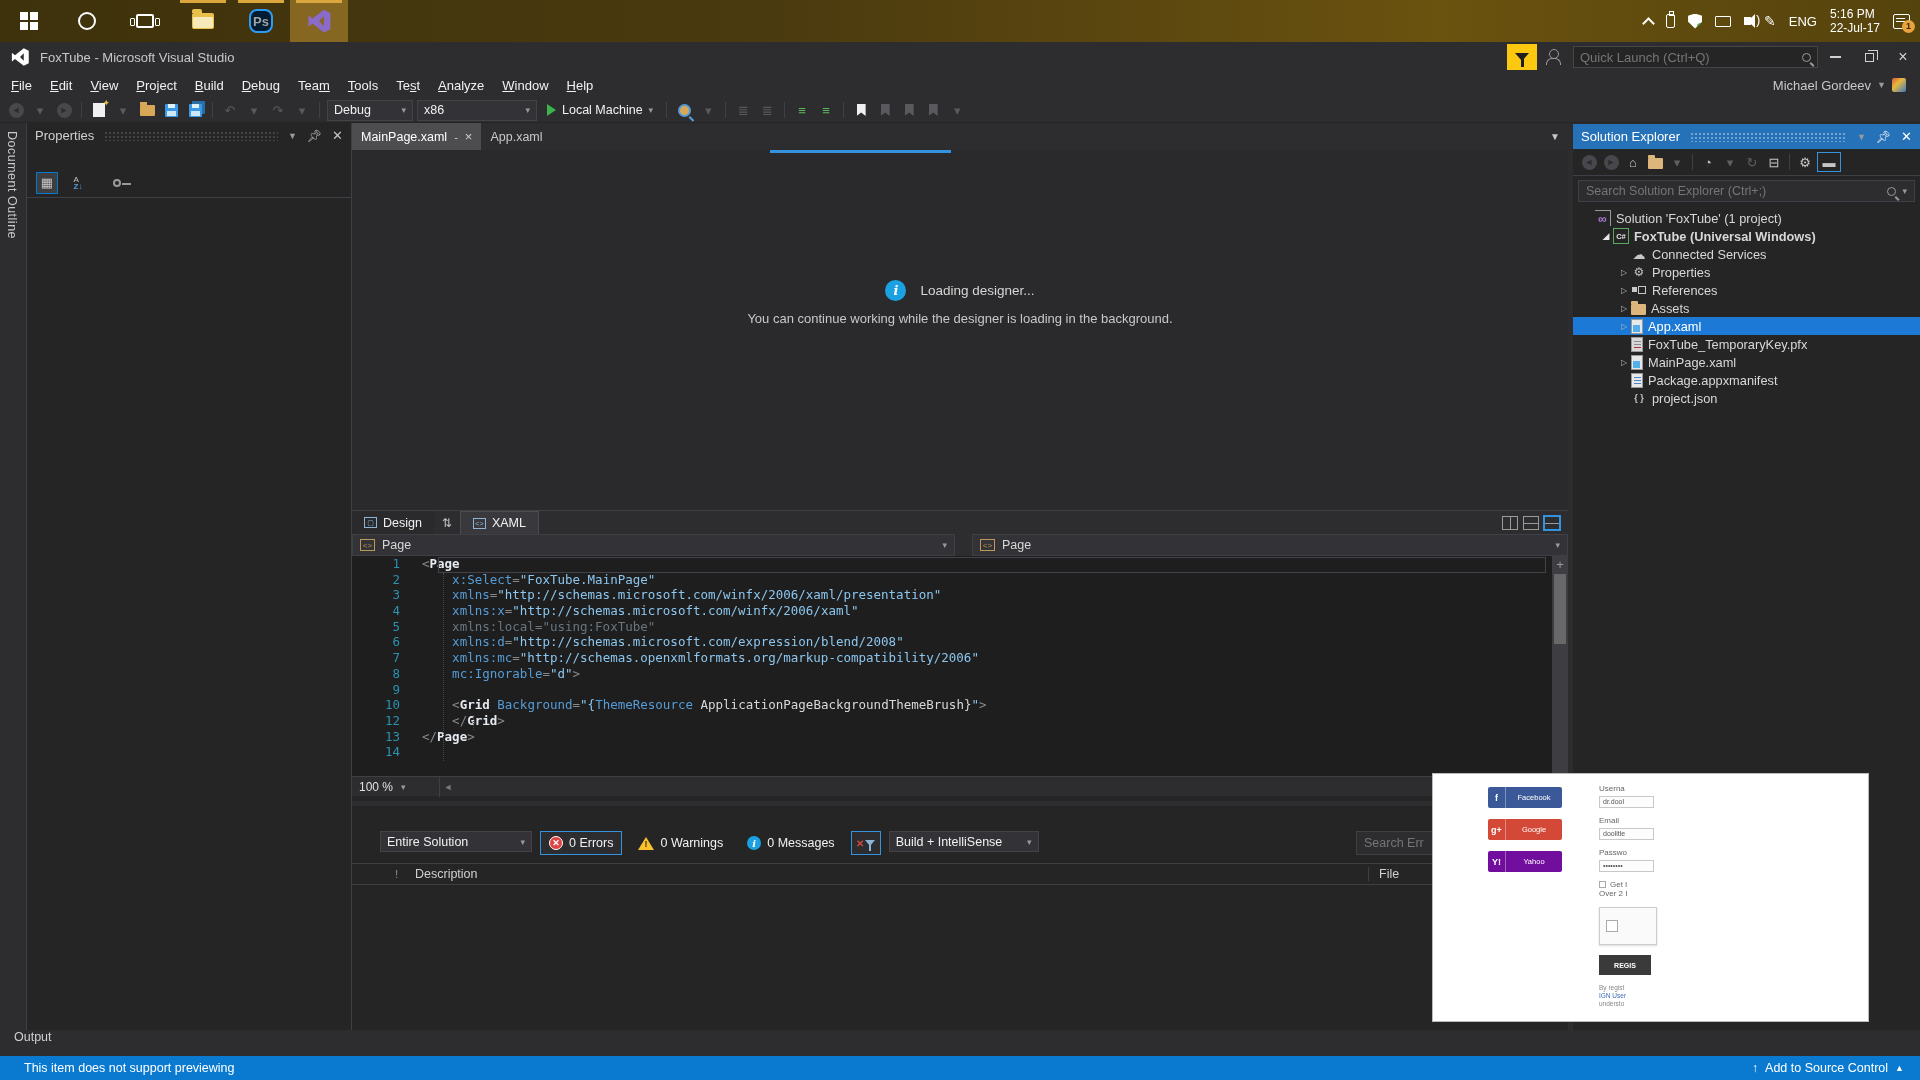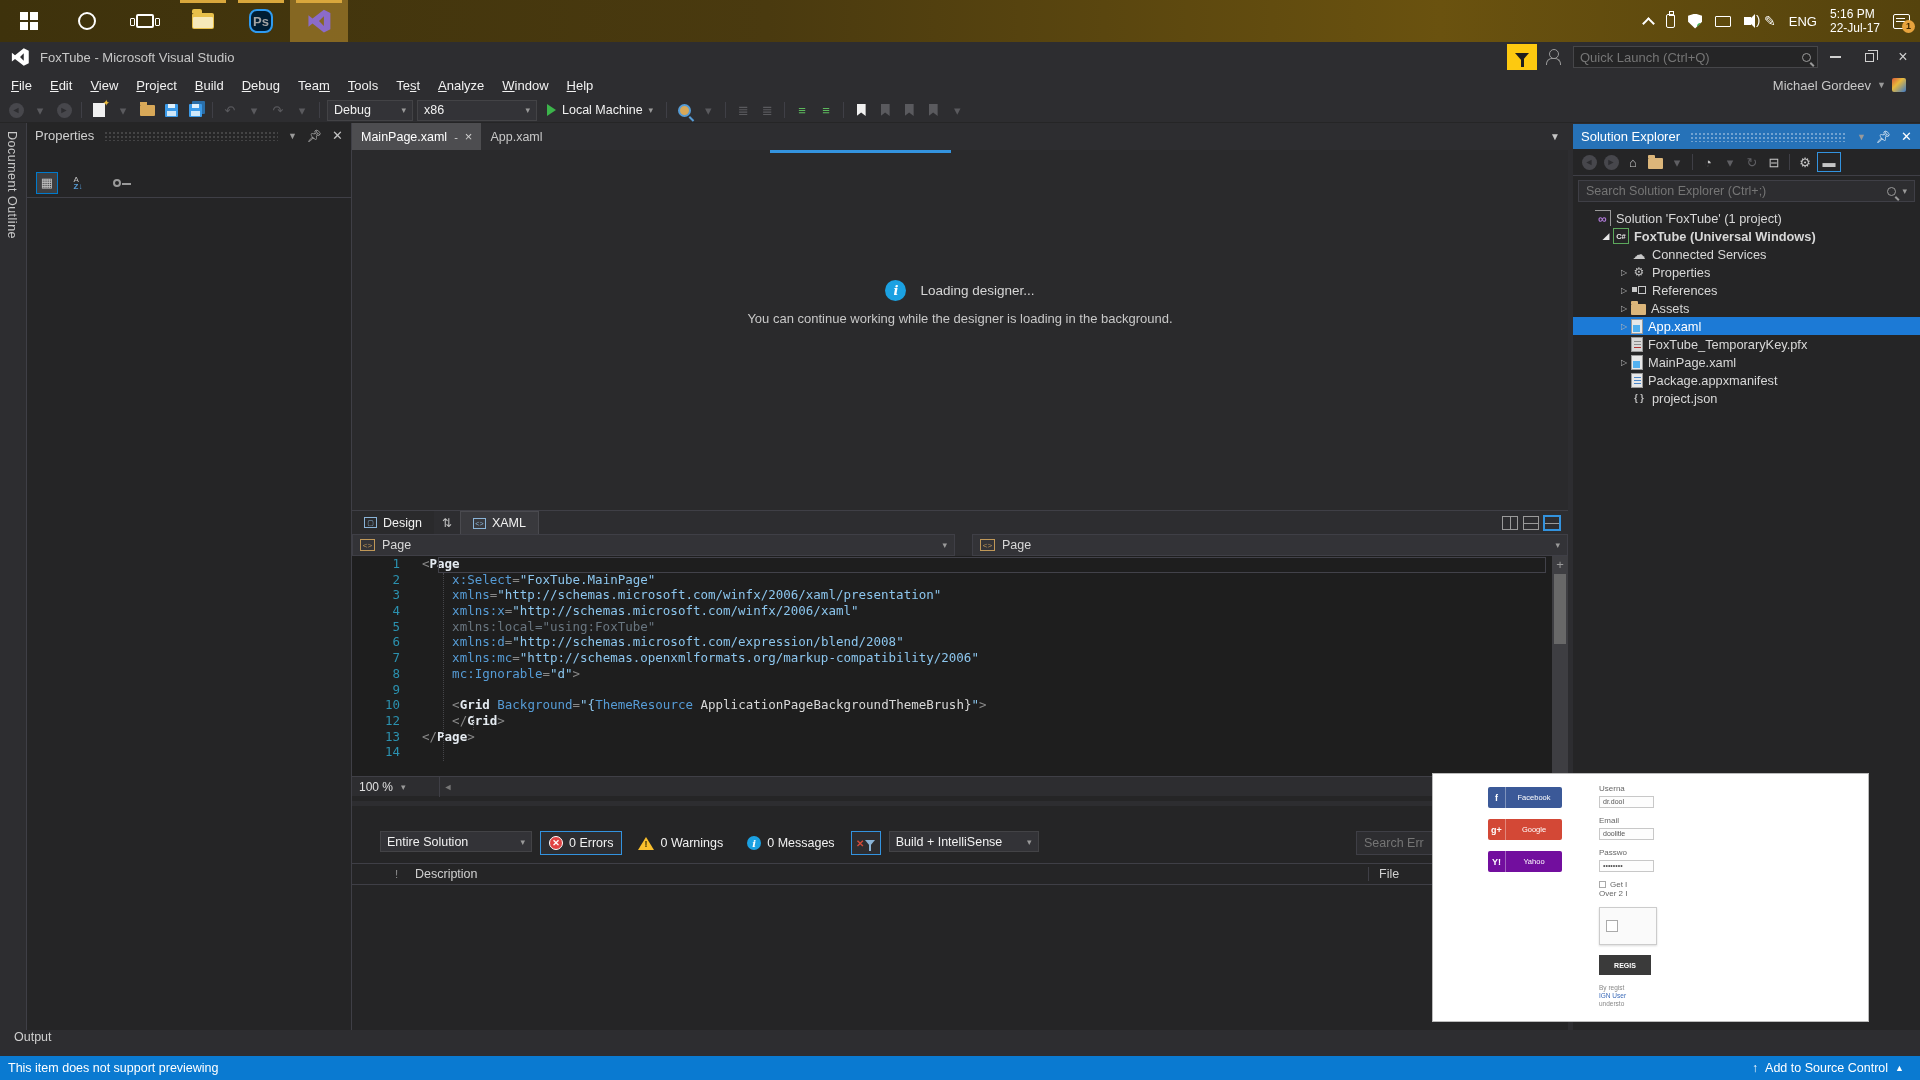--- a/index.html
+++ b/index.html
@@ -221,21 +221,21 @@
   .fi-cert{width:12px;height:15px;background:#d8d8d8;border:1px solid #9a9a9a}
   .fi-cert::after{content:"";position:absolute;left:2px;top:3px;width:7px;height:1px;background:#8a8a8a;box-shadow:0 3px 0 #8a8a8a,0 6px 0 #b03030}
   .fi-manifest{width:12px;height:15px;background:#e8e8e8;border:1px solid #9a9a9a}
   .fi-manifest::after{content:"";position:absolute;left:2px;top:3px;width:7px;height:1px;background:#4a86c8;box-shadow:0 3px 0 #4a86c8,0 6px 0 #4a86c8}
   .fi-json::after{content:"{ }";font-size:9px;color:#c8c8c8;font-weight:bold}
 
   
   .bottomtabs{position:absolute;left:0;top:1030px;width:1920px;height:26px;background:#2d2d30;display:flex;align-items:flex-start}
   .output-tab{padding:0 14px;color:#d0d0d0;font-size:12.5px}
   .statusbar{position:absolute;left:0;top:1056px;width:1920px;height:24px;background:#0a7ad1;display:flex;align-items:center;color:#fff;font-size:12.5px;z-index:20}
-  .sb-msg{padding-left:8px}
+  .sb-msg{padding-left:24px}
   .sb-right{margin-left:auto;display:flex;align-items:center;gap:7px;padding-right:16px}
   .up-arr{font-size:12px}
 
   
   .overlay{position:absolute;left:1432px;top:773px;width:437px;height:249px;background:#fff;border:1px solid #bbb;z-index:30;
            font-family:"Liberation Sans",sans-serif;color:#444;overflow:hidden}
   .ov-social{position:absolute;left:55px;top:13px;display:flex;flex-direction:column;gap:11px}
   .soc-btn{width:74px;height:21px;border-radius:2px;display:flex;align-items:center;color:#fff;font-size:7.5px}
   .soc-glyph{width:18px;height:100%;display:flex;align-items:center;justify-content:center;font-weight:bold;font-size:9px;border-right:1px solid rgba(255,255,255,.35)}
   .soc-label{flex:1;text-align:center}

